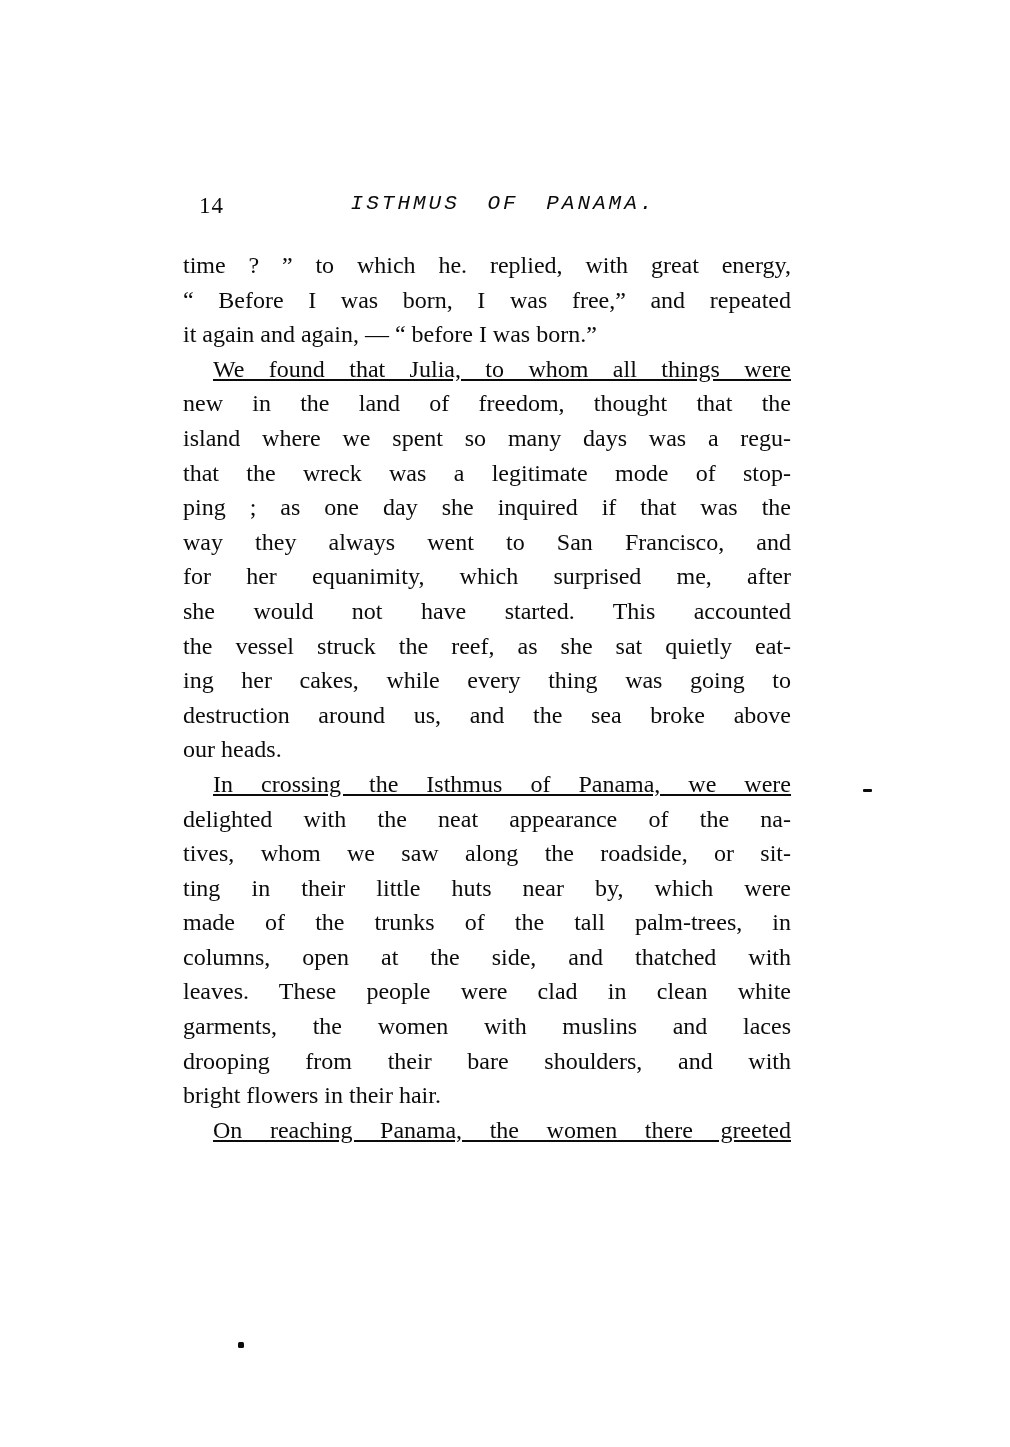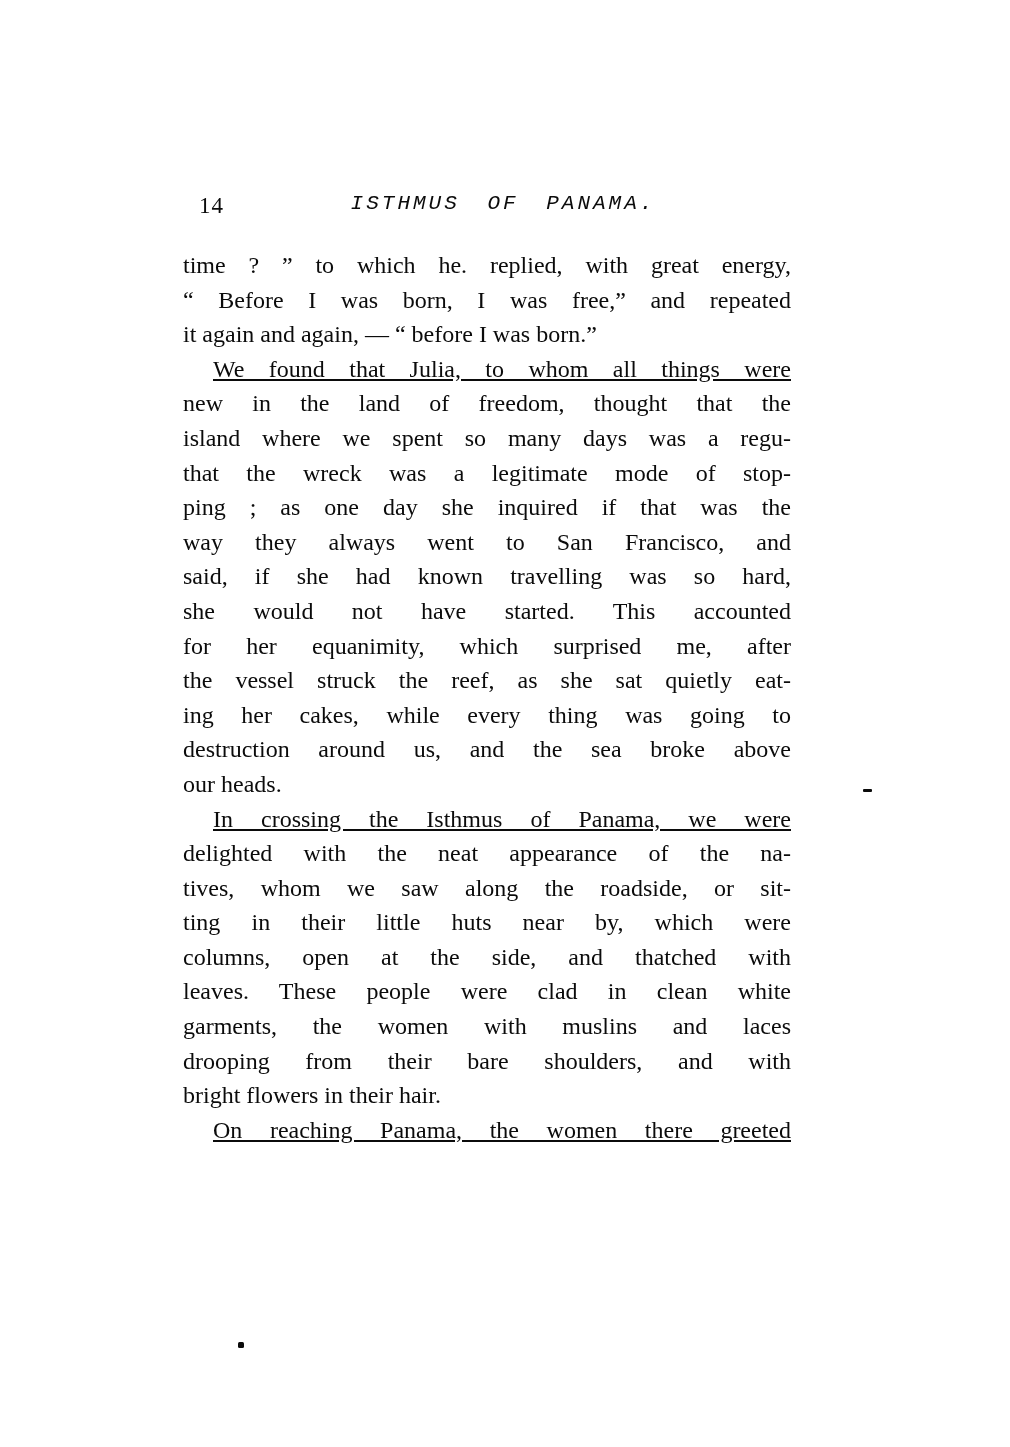--- a/index.html
+++ b/index.html
@@ -106,32 +106,32 @@
     <div class="line">time ? ” to which he. replied, with great energy,</div>
     <div class="line">“ Before I was born, I was free,” and repeated</div>
     <div class="line para-end">it again and again, — “ before I was born.”</div>
 
     <div class="line indent">We found that Julia, to whom all things were</div>
     <div class="line">new in the land of freedom, thought that the</div>
     <div class="line">island where we spent so many days was a regu-</div>
     <div class="line">that the wreck was a legitimate mode of stop-</div>
     <div class="line">ping ; as one day she inquired if that was the</div>
     <div class="line">way they always went to San Francisco, and</div>
-    <div class="line">said, if she had known travelling was so hard,</div>
+    <div class="line">for her equanimity, which surprised me, after</div>
     <div class="line">she would not have started.  This accounted</div>
-    <div class="line">for her equanimity, which surprised me, after</div>
     <div class="line">the vessel struck the reef, as she sat quietly eat-</div>
     <div class="line">ing her cakes, while every thing was going to</div>
     <div class="line">destruction around us, and the sea broke above</div>
     <div class="line para-end">our heads.</div>
 
     <div class="line indent">In crossing the Isthmus of Panama, we were</div>
     <div class="line">delighted with the neat appearance of the na-</div>
     <div class="line">tives, whom we saw along the roadside, or sit-</div>
     <div class="line">ting in their little huts near by, which were</div>
+    <div class="line">made of the trunks of the tall palm-trees, in</div>
     <div class="line">columns, open at the side, and thatched with</div>
     <div class="line">leaves.  These people were clad in clean white</div>
     <div class="line">garments, the women with muslins and laces</div>
     <div class="line">drooping from their bare shoulders, and with</div>
     <div class="line para-end">bright flowers in their hair.</div>
 
     <div class="line indent">On reaching Panama, the women there greeted</div>
   </div>
 
   <div class="margin-ink-dash"></div>

